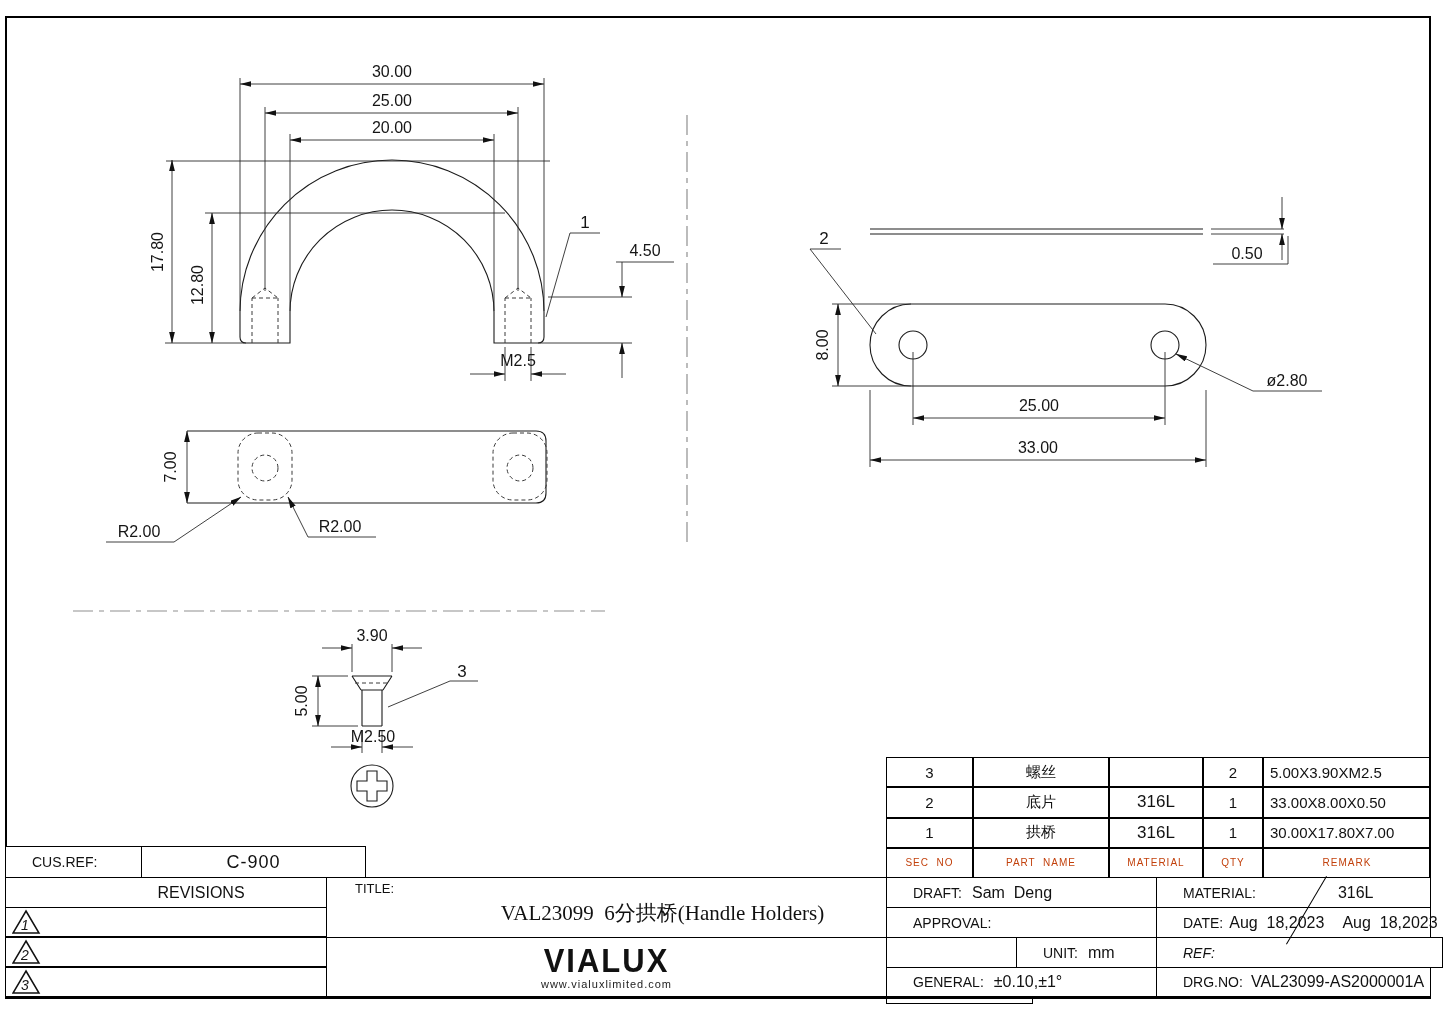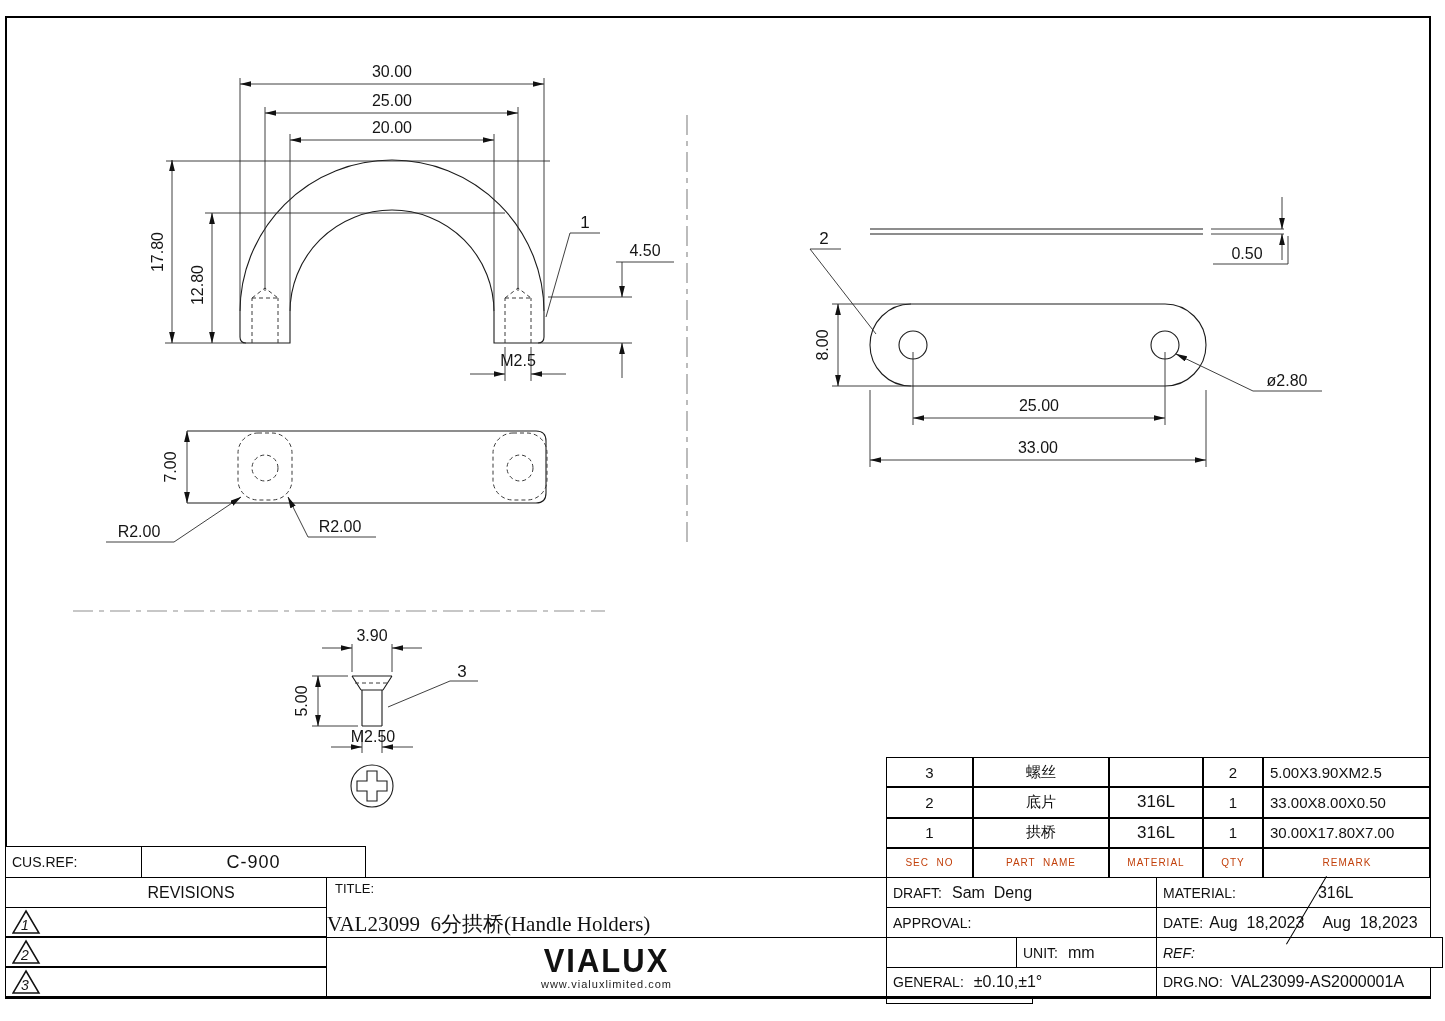--- a/index.html
+++ b/index.html
@@ -10,34 +10,34 @@
   svg text { fill:#151515; }
   .dim  { font-size:16px; font-family:"Liberation Sans",sans-serif; text-anchor:middle; }
   .balloon { font-size:17px; text-anchor:middle; }
   .ln   { stroke:#1c1c1c; stroke-width:1.1; fill:none; }
   .thin { stroke:#2a2a2a; stroke-width:0.9; fill:none; }
   .dash { stroke:#3a3a3a; stroke-width:1; fill:none; stroke-dasharray:4 3; }
   .cl   { stroke:#8f8f8f; stroke-width:1.2; fill:none; stroke-dasharray:20 6 5 6; }
 
   
   .cell { position:absolute; border:1px solid #000; background:#fff; display:flex; align-items:center; }
-  .cell .lab { font-size:14px; padding-left:6px; white-space:pre; }
+  .cell .lab { font-size:14px; padding-left:6px; white-space:pre;margin-left:20px; }
   .cell .val { font-size:16px; white-space:pre; }
   .ctr { justify-content:center; }
   #cusref-label { left:5px; top:846px; width:137px; height:32px; }
   #cusref-value { left:141px; top:846px; width:225px; height:32px; }
   #cusref-value .val { width:100%; text-align:center; font-size:18px; letter-spacing:1px; }
   #revisions-hdr { left:5px; top:877px; width:372px; height:31px; }
   #revisions-hdr .lab { width:100%; text-align:center; font-size:16px; padding:0; }
   .revrow { left:5px; width:322px; height:30px; }
   #rev1 { top:907px; } #rev2 { top:937px; } #rev3 { top:967px; height:32px; }
   .tri { margin-left:6px; }
   #title-cell { left:326px; top:877px; width:673px; height:61px; flex-direction:column; align-items:stretch; justify-content:flex-start; }
   #title-cell .lab { font-size:13px; padding:3px 0 0 8px; }
-  #title-text { font-family:"Liberation Serif", serif; font-size:21px; margin-top:14px; white-space:pre; }
+  #title-text { text-align:center; font-family:"Liberation Serif", serif; font-size:21px; margin-top:3px; white-space:pre; }
   #logo-cell { left:326px; top:937px; width:561px; height:62px; flex-direction:column; justify-content:center; border-bottom:3px solid #000; }
   #logo-word { font-size:31px; font-weight:bold; letter-spacing:2px; transform:scaleY(1.05); font-family:"Liberation Sans",sans-serif; }
   #logo-site { font-size:11px; letter-spacing:1px; color:#222; margin-top:-2px; }
   #blk-draft    { left:886px; top:877px; width:271px; height:31px; }
   #blk-approval { left:886px; top:907px; width:271px; height:31px; }
   #blk-scale    { left:886px; top:973px; width:147px; height:31px; }
   #blk-unit     { left:1016px; top:937px; width:141px; height:31px; }
   #blk-general  { left:886px; top:967px; width:271px; height:32px; border-bottom:3px solid #000; }
   #blk-material { left:1156px; top:877px; width:275px; height:31px; }
   #blk-date     { left:1156px; top:907px; width:275px; height:31px; }

